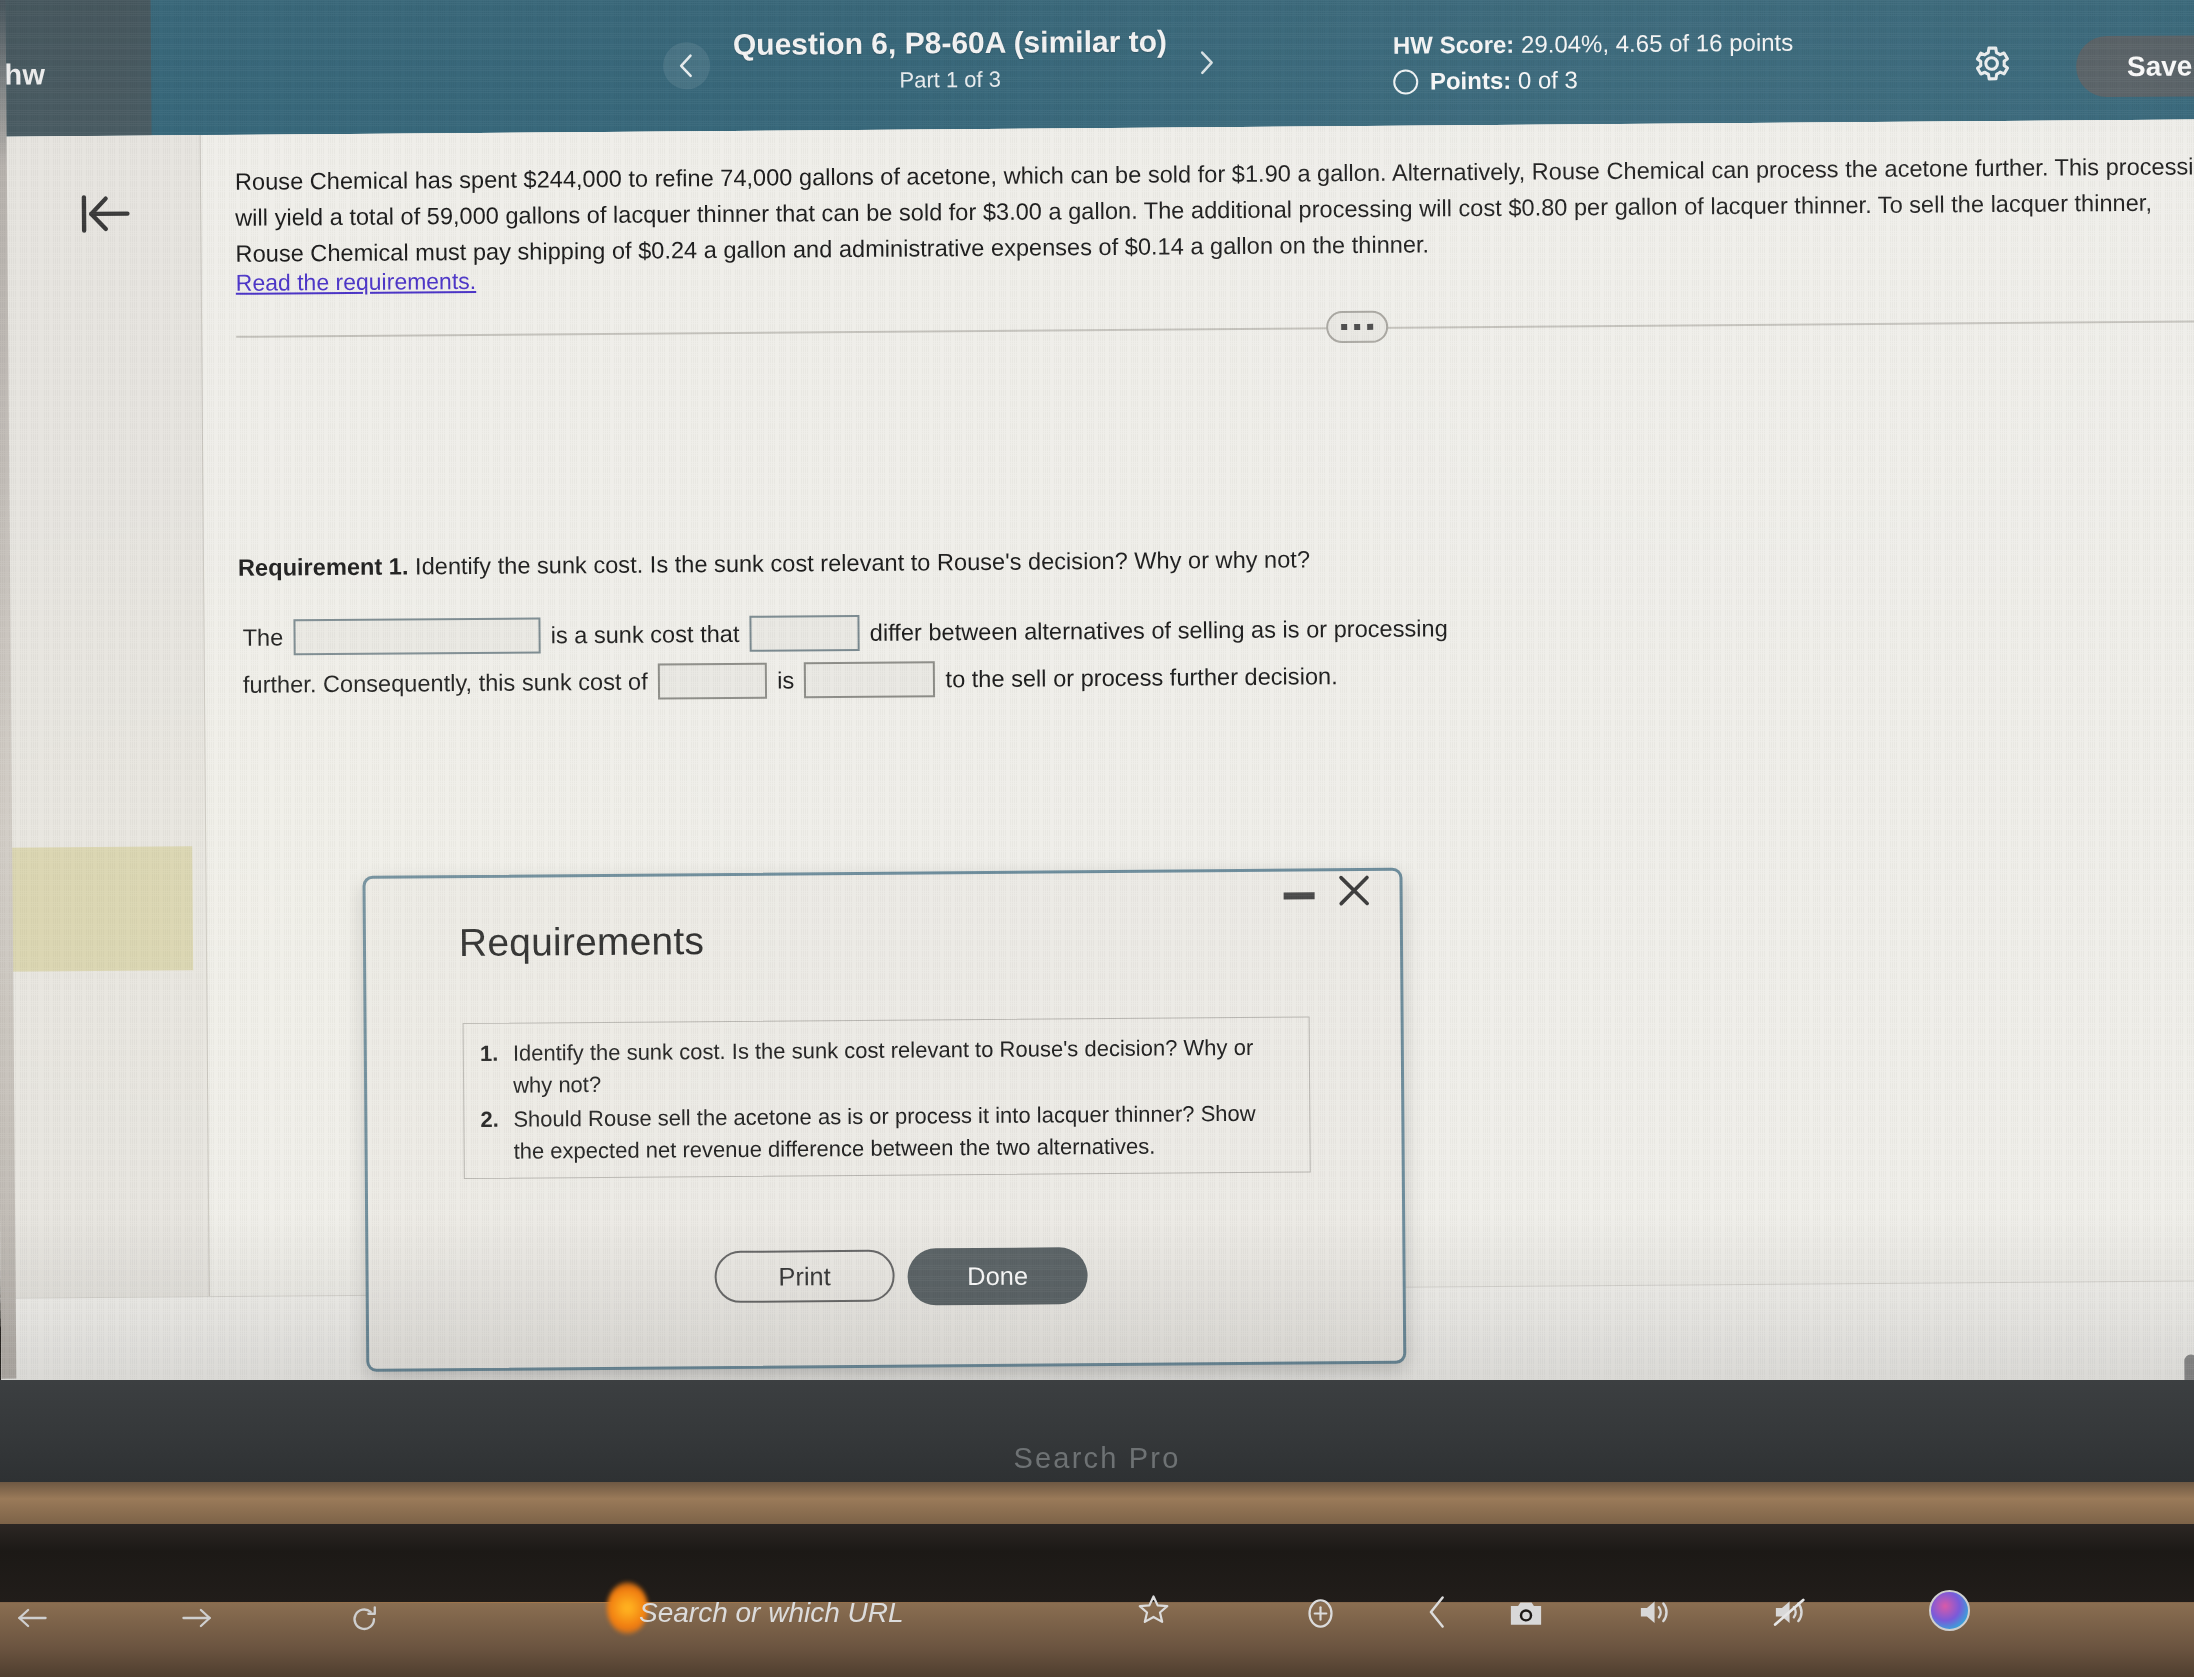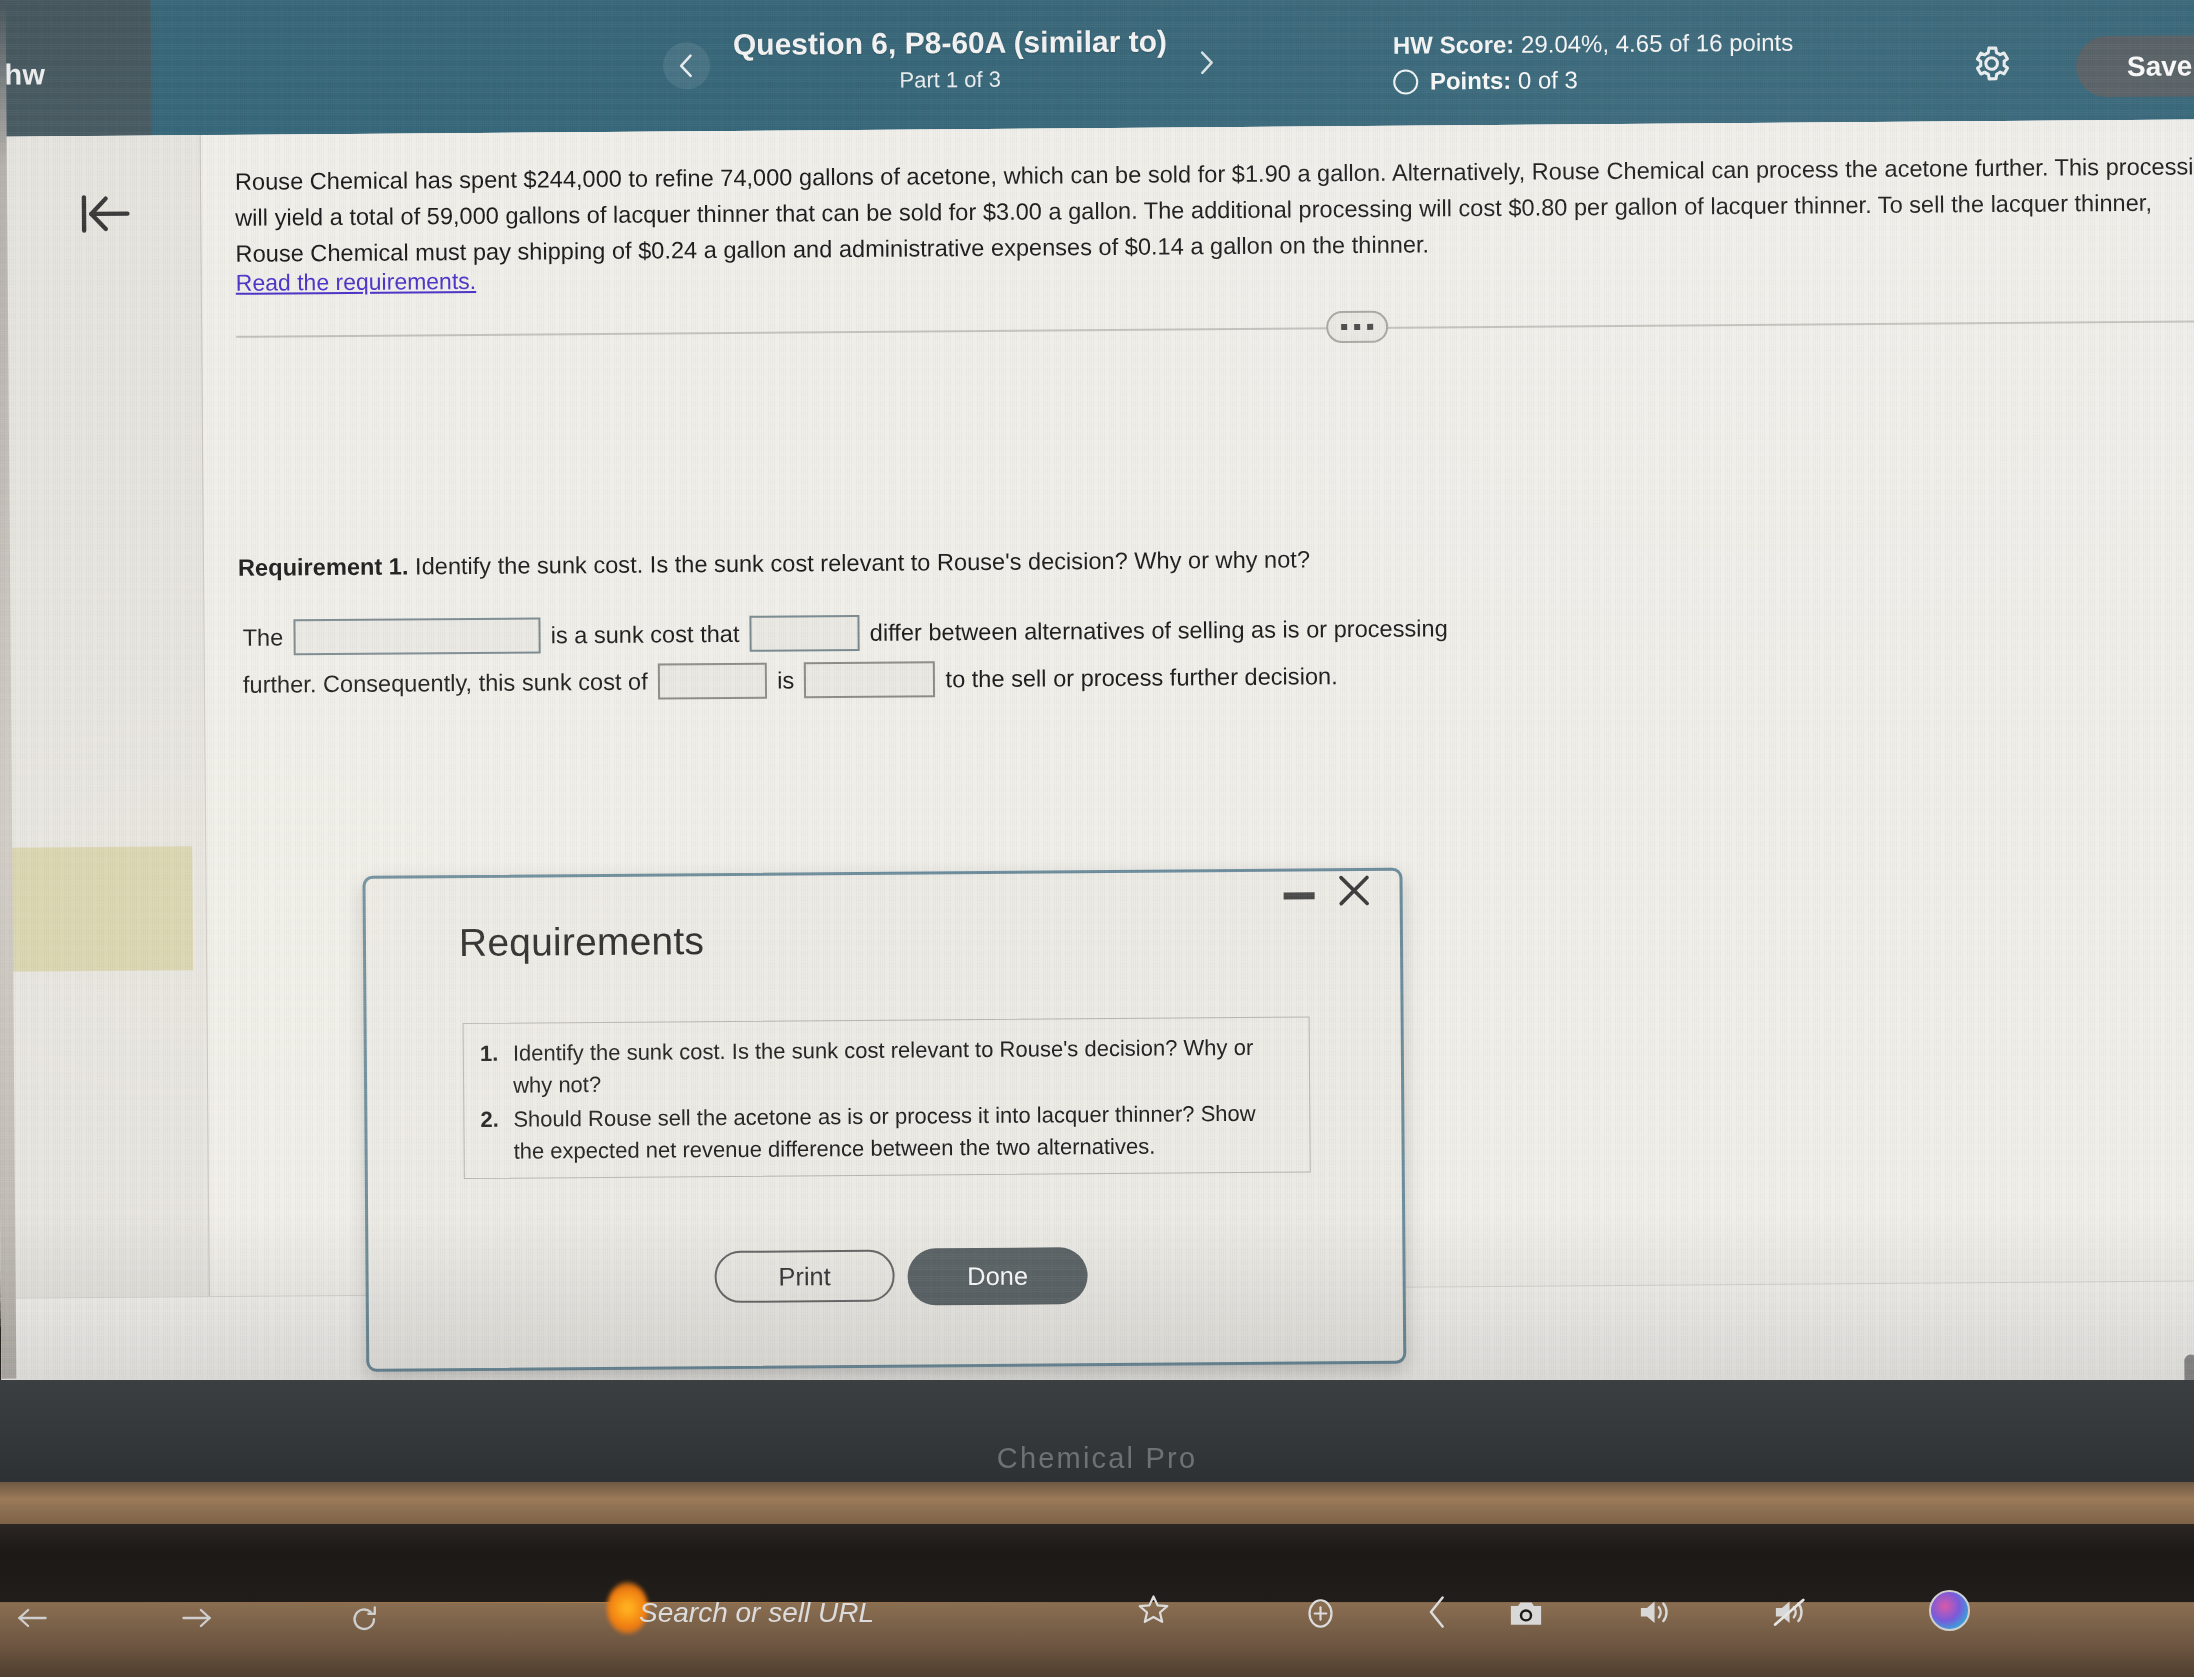--- a/index.html
+++ b/index.html
@@ -525,21 +525,21 @@
       <div id="edge-band-1"></div>
       <div id="edge-band-2"></div>
 
     </div>
 
     <div id="screen-glare"></div>
     <div id="screen-noise"></div>
   </div>
 
   <div id="bezel-bottom"></div>
-  <div id="macbook-label">Chemical Pro</div>
+  <div id="macbook-label">Search Pro</div>
   <div id="hinge"></div>
 
   <div id="keyboard">
     
     
     
     
     
     
     
@@ -566,21 +566,21 @@
       <polyline points="13,2 19,7.5 13,13" fill="none" stroke="#cfcfcf" stroke-width="1.6" stroke-linecap="round" stroke-linejoin="round"></polyline>
     </svg>
   </div>
   <div class="tb-item" id="tb-reload">
     <svg width="30.5" height="30.5" viewBox="0 0 22 22">
       <path d="M18 11a7 7 0 1 1-2.4-5.3" fill="none" stroke="#cfcfcf" stroke-width="1.7" stroke-linecap="round"></path>
       <polyline points="18.6,2.4 18.6,7 14,7" fill="none" stroke="#cfcfcf" stroke-width="1.7" stroke-linecap="round" stroke-linejoin="round"></polyline>
     </svg>
   </div>
 
-  <div id="tb-url">Search or sell URL</div>
+  <div id="tb-url">Search or which URL</div>
 
   <div class="tb-item" id="tb-star">
     <svg width="33" height="33" viewBox="0 0 24 24">
       <polygon points="12,2.5 15,9 22,9.6 16.7,14.2 18.3,21 12,17.4 5.7,21 7.3,14.2 2,9.6 9,9" fill="none" stroke="#dcdcdc" stroke-width="1.6" stroke-linejoin="round"></polygon>
     </svg>
   </div>
   <div class="tb-item" id="tb-plus">
     <svg width="33" height="33" viewBox="0 0 24 24">
       <ellipse cx="12" cy="12" rx="8" ry="9.5" fill="none" stroke="#dcdcdc" stroke-width="1.6"></ellipse>
       <line x1="12" y1="7.5" x2="12" y2="16.5" stroke="#dcdcdc" stroke-width="1.6" stroke-linecap="round"></line>

